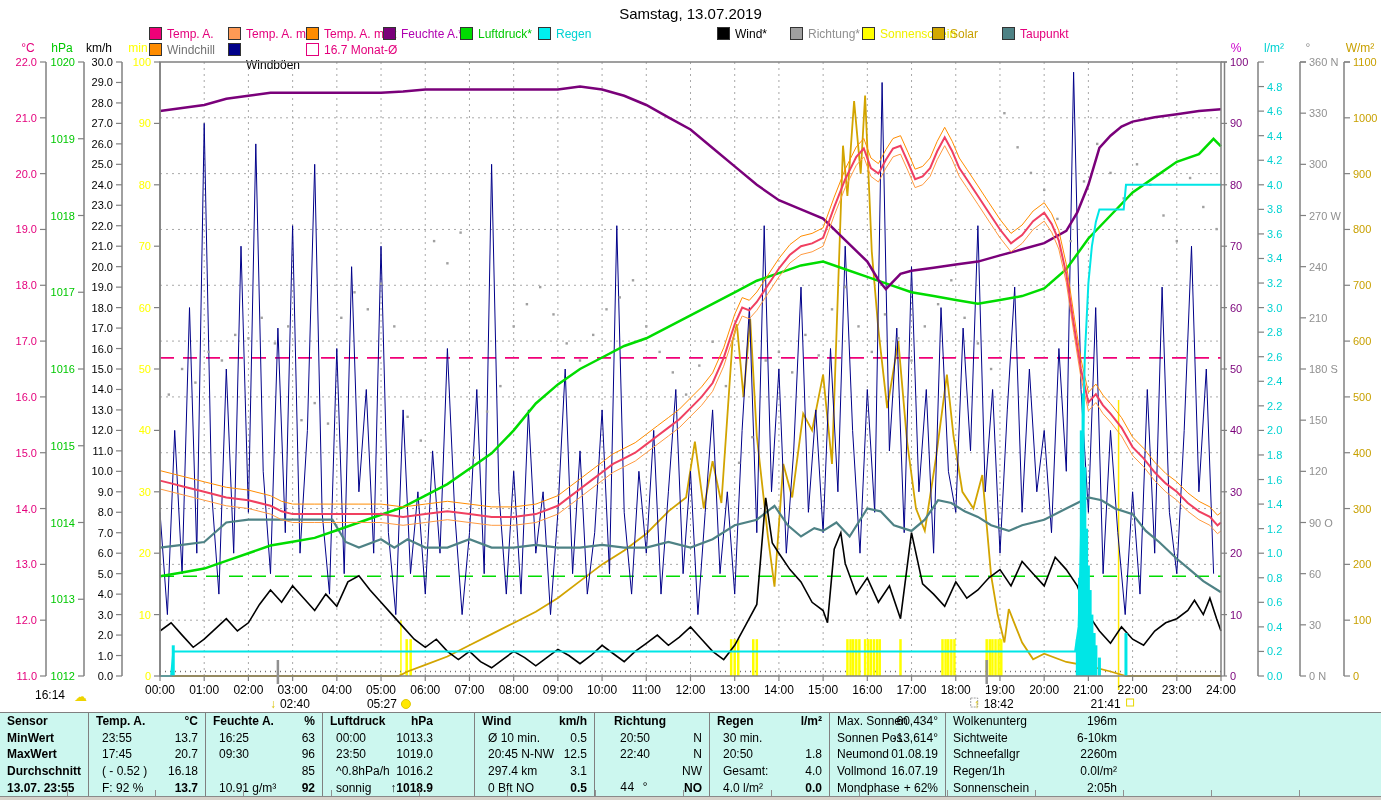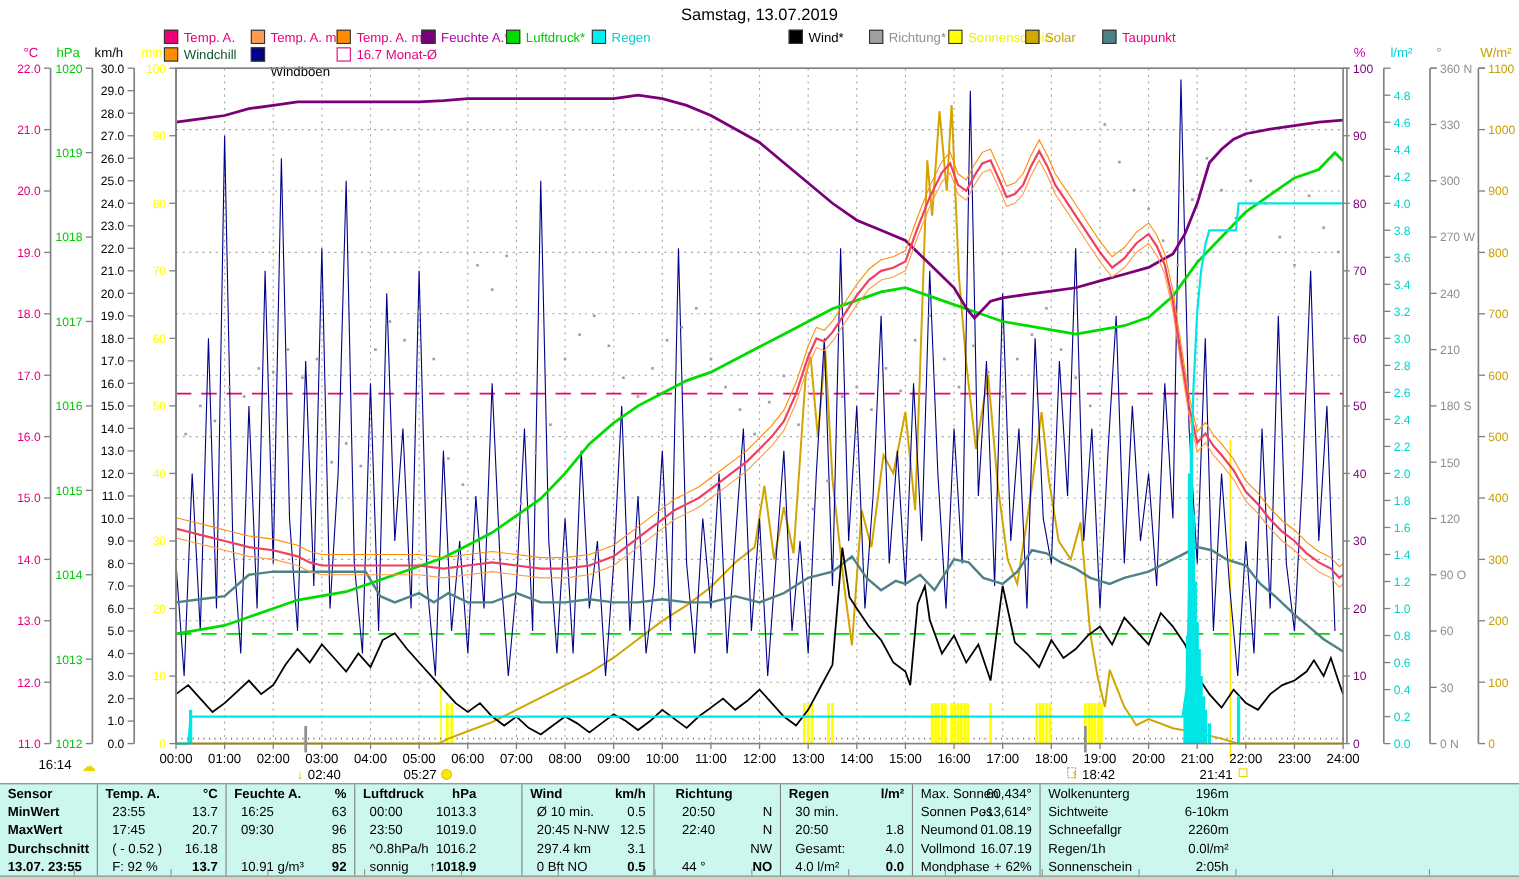--- a/index.html
+++ b/index.html
@@ -67,21 +67,21 @@
     <span class="litem" style="left: 932px; top: 27px;">
       <span class="lbox" style="background: rgb(210, 168, 0);"></span>
       <span class="llab" style="color: rgb(200, 160, 0);">Solar</span>
     </span>
     <span class="litem" style="left: 1002px; top: 27px;">
       <span class="lbox" style="background: rgb(78, 130, 133);"></span>
       <span class="llab" style="color: rgb(228, 0, 124);">Taupunkt</span>
     </span>
     <span class="litem" style="left: 149px; top: 43px;">
       <span class="lbox" style="background: rgb(255, 140, 0);"></span>
-      <span class="llab" style="color: #14532d;">Windchill</span>
+      <span class="llab" style="color: #737373;">Windchill</span>
     </span>
     <span class="litem" style="left: 228px; top: 43px;">
       <span class="lbox" style="background: rgb(0, 0, 137);"></span>
       <span class="llab" style="color: rgb(0, 0, 0); margin-top: 31px;">Windböen</span>
     </span>
     <span class="litem" style="left: 306px; top: 43px;">
       <span class="lbox" style="background: rgb(255, 255, 255); border-color: rgb(228, 0, 124);"></span>
       <span class="llab" style="color: rgb(228, 0, 124);">16.7 Monat-Ø</span>
     </span>
   </div>
@@ -713,21 +713,21 @@
       </div>
       <div class="trow">
         <span class="tl" style="left: 13px;">22:40</span>
         <span class="tr">N</span>
       </div>
       <div class="trow">
         <span class="tl" style="left: 13px;"></span>
         <span class="tr">NW</span>
       </div>
       <div class="trow">
-        <span class="tl" style="left: 13px;">44 °</span>
+        <span class="tl" style="left: 13px; font-family: Liberation Mono, monospace;">44 °</span>
         <span class="tr b">NO</span>
       </div>
     </div>
     <div class="tcol" style="width: 120px;">
       <div class="trow">
         <span class="tl b">Regen</span>
         <span class="tr b">l/m²</span>
       </div>
       <div class="trow">
         <span class="tl" style="left: 13px;">30 min.</span>

